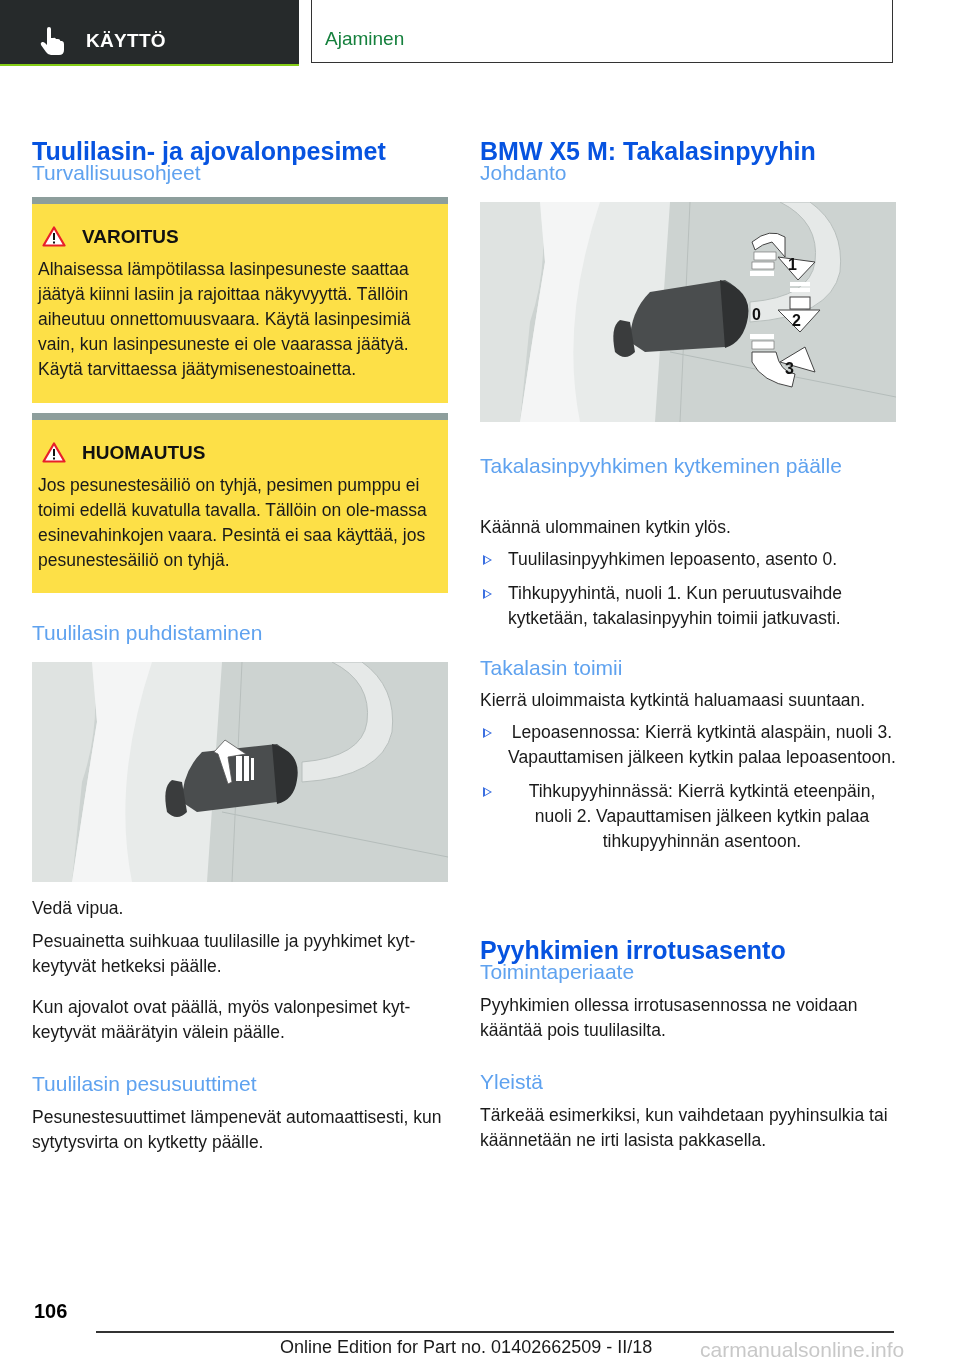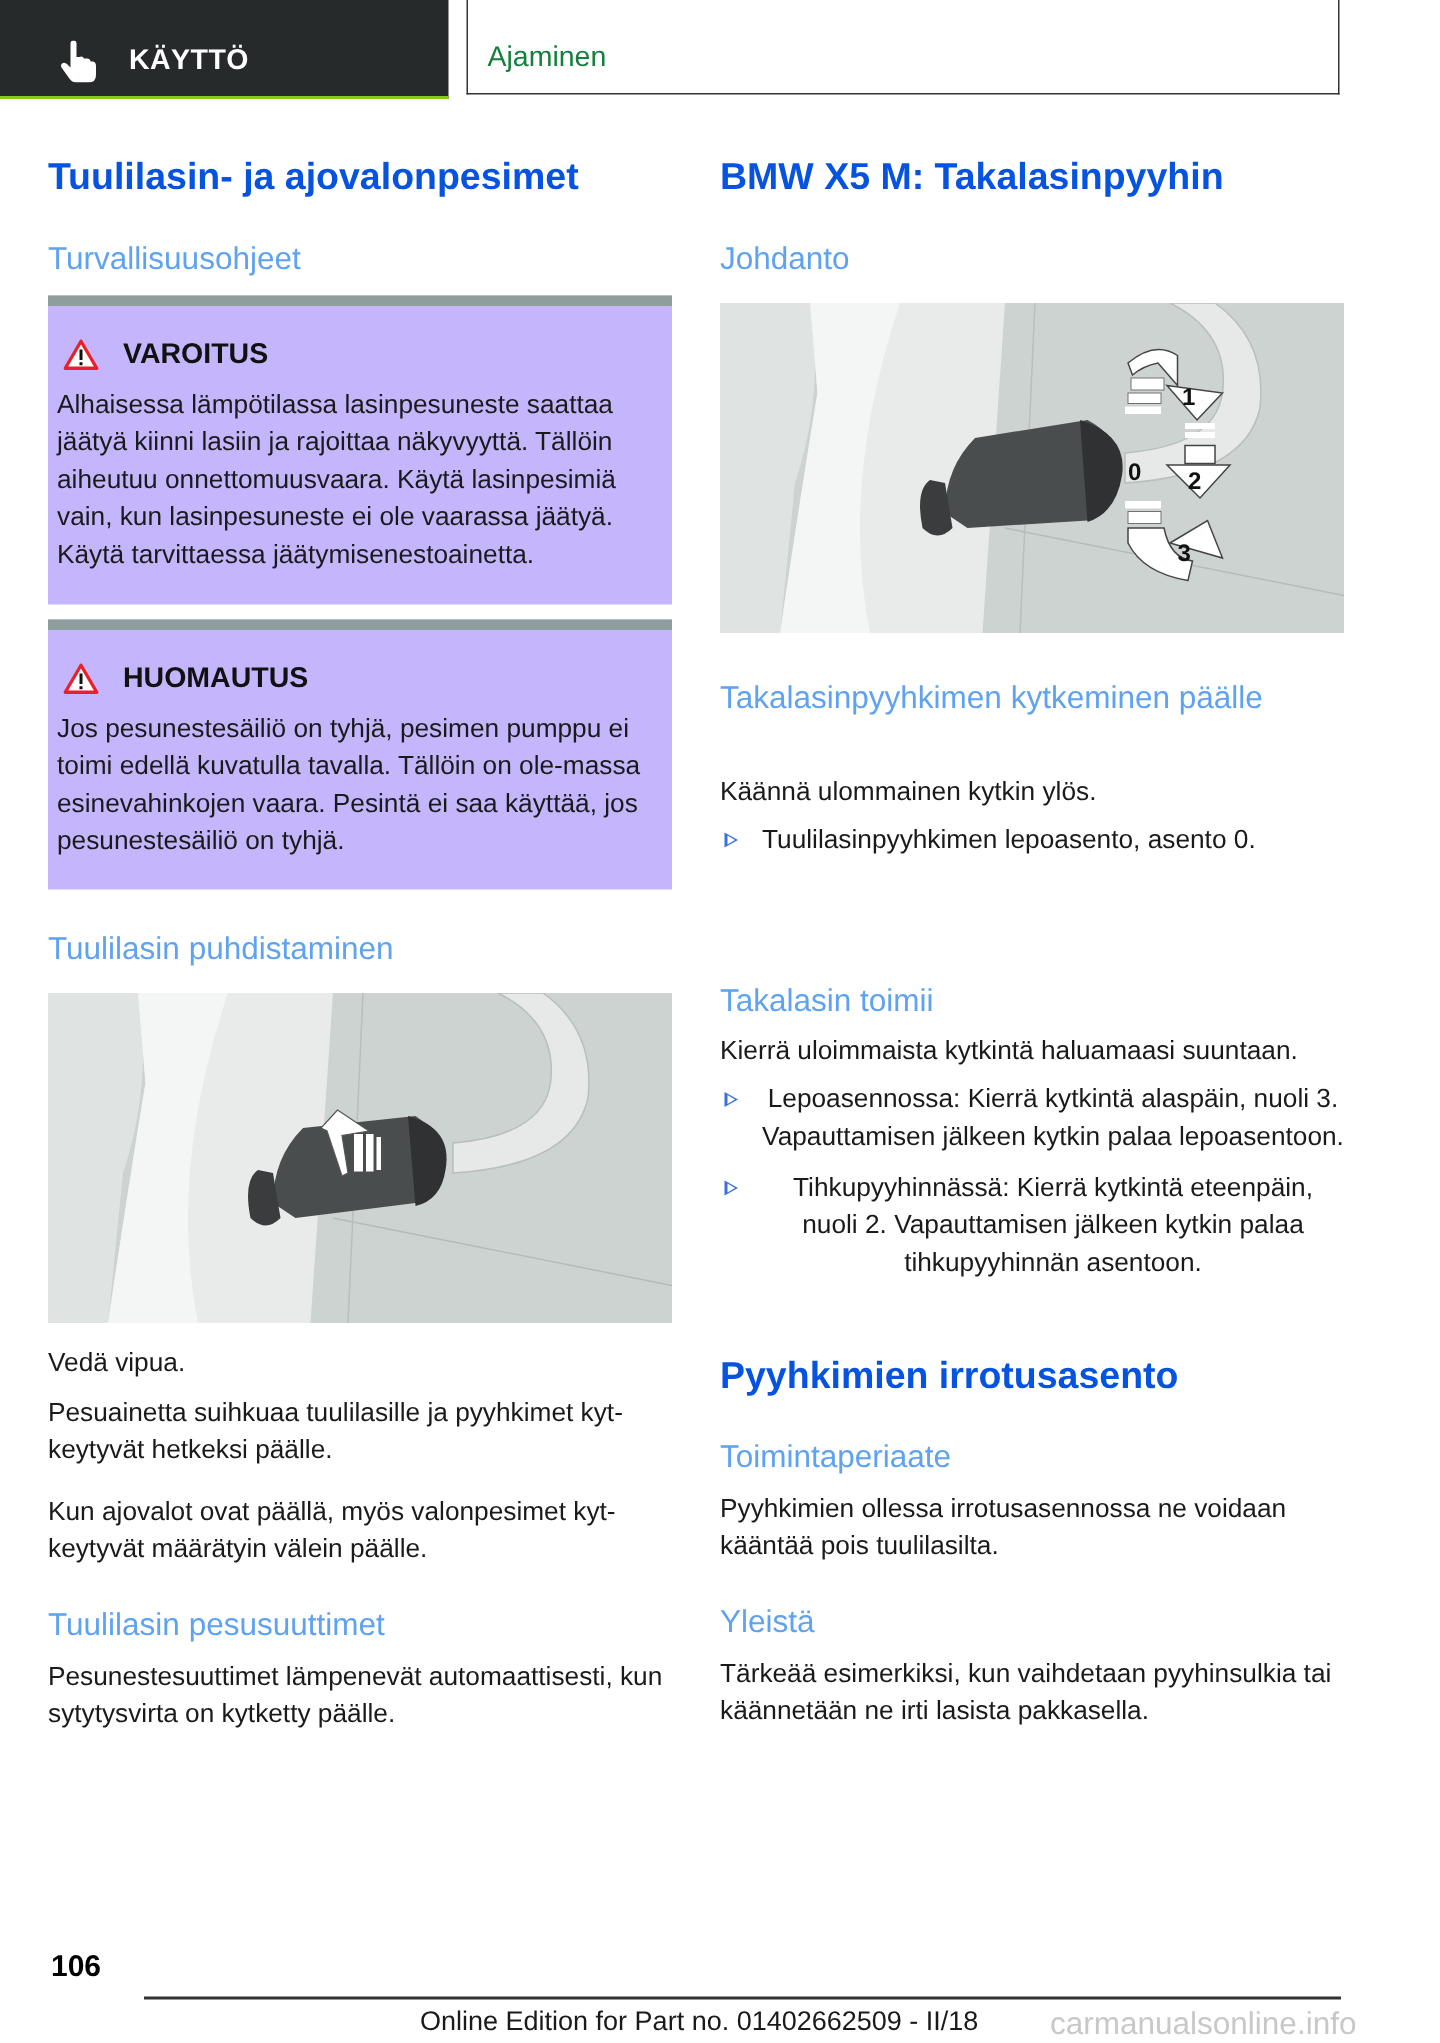--- a/index.html
+++ b/index.html
@@ -18,26 +18,26 @@
     .hdr-box {
       position: absolute; left: 311px; top: -2px; width: 582px; height: 65px;
       border: 1px solid #333; border-top: none; box-sizing: border-box; background: #fff;
     }
     .hdr-box .label { position: absolute; left: 13px; top: 30px; font-size: 19px; color: #15803d; }
 
     .col { position: absolute; top: 0; width: 416px; }
     .col.left { left: 32px; }
     .col.right { left: 480px; }
 
-    .h1 { position: absolute; font-size: 25px; font-weight: bold; color: #0653e0; white-space: nowrap; }
+    .h1 { position: absolute; font-size: 25px; font-weight: bold; color: #0653e0; white-space: nowrap; margin-top: 33px; }
     .h2 { position: absolute; font-size: 21px; font-weight: normal; color: #5fa2ef; line-height: 26px; }
     .p  { position: absolute; font-size: 17.5px; line-height: 25px; color: #1a1a1a; margin: 0; }
 
     .notice {
-      position: absolute; left: 0; width: 416px; background: #c4b5fd;
+      position: absolute; left: 0; width: 416px; background: #fde047;
       border-top: 7px solid #8d9e9c; box-sizing: border-box;
     }
     .notice .title {
       position: absolute; left: 50px; top: 22px; font-size: 19px; font-weight: bold; color: #111;
     }
     .notice .warn-icon { position: absolute; left: 10px; top: 22px; width: 24px; height: 21px; }
     .notice .body { position: absolute; left: 6px; top: 53px; width: 408px; font-size: 17.5px; line-height: 25px; color: #1a1a1a; }
 
     .figure { position: absolute; left: 0; width: 416px; height: 220px; background: #cfd5d3; overflow: hidden; }
     .figure svg { display: block; }
@@ -160,20 +160,21 @@
       <text x="308" y="68" font-family="Liberation Sans, sans-serif" font-weight="bold" font-size="16" fill="#111">1</text>
       <text x="312" y="124" font-family="Liberation Sans, sans-serif" font-weight="bold" font-size="16" fill="#111">2</text>
       <text x="305" y="172" font-family="Liberation Sans, sans-serif" font-weight="bold" font-size="16" fill="#111">3</text>
     </svg>
   </div>
 
   <div class="h2" style="top:453px; width:400px;">Takalasinpyyhkimen kytkeminen päälle</div>
   <p class="p" style="top:515px;">Käännä ulommainen kytkin ylös.</p>
   <ul class="bullets" style="top:547px;">
     <li><span class="tri"></span><span>Tuulilasinpyyhkimen lepoasento, asento 0.</span></li>
+    <li><span class="tri"></span><span>Tihkupyyhintä, nuoli 1. Kun peruutusvaihde kytketään, takalasinpyyhin toimii jatkuvasti.</span></li>
   </ul>
 
   <div class="h2" style="top:655px;">Takalasin toimii</div>
   <p class="p" style="top:688px; width:420px;">Kierrä uloimmaista kytkintä haluamaasi suuntaan.</p>
   <ul class="bullets" style="top:720px;text-align:center;">
     <li><span class="tri"></span><span>Lepoasennossa: Kierrä kytkintä alaspäin, nuoli 3. Vapauttamisen jälkeen kytkin palaa lepoasentoon.</span></li>
     <li><span class="tri"></span><span>Tihkupyyhinnässä: Kierrä kytkintä eteenpäin, nuoli 2. Vapauttamisen jälkeen kytkin palaa tihkupyyhinnän asentoon.</span></li>
   </ul>
 
   <div class="h1" style="top:903px;">Pyyhkimien irrotusasento</div>

